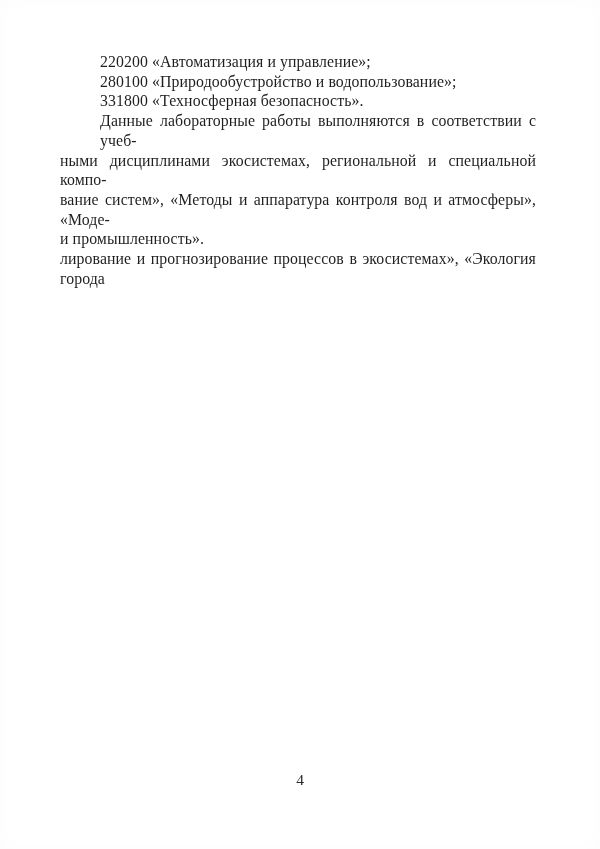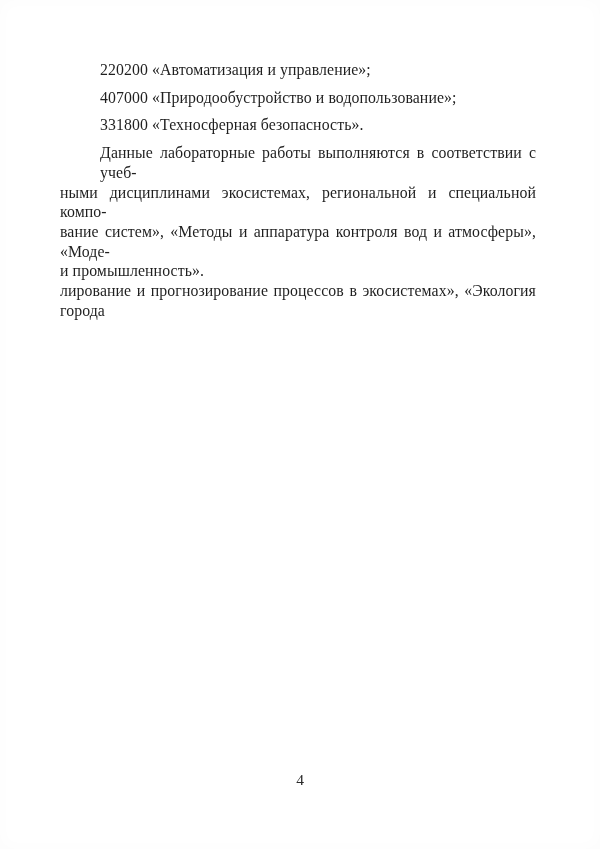--- a/index.html
+++ b/index.html
@@ -25,21 +25,20 @@
     width: 476px;
     font-size: 15.8px;
     line-height: 19.7px;
     letter-spacing: 0.1px;
   }
   .line {
     min-height: 19.7px;
   }
   .indent {
     padding-left: 40px;
-    margin-top: 8px;
   }
   .justify {
     text-align: justify;
     text-align-last: justify;
   }
   .page-number {
     position: absolute;
     left: 0;
     top: 770px;
     width: 600px;
@@ -50,21 +49,21 @@
   }
 </style>
 </head>
 <body>
 
 <div class="page">
 
   <div class="text-block">
 
     <div class="line indent">220200 «Автоматизация и управление»;</div>
-    <div class="line indent">407000 «Природообустройство и водопользование»;</div>
+    <div class="line indent">280100 «Природообустройство и водопользование»;</div>
     <div class="line indent">331800 «Техносферная безопасность».</div>
 
     <div class="line indent justify">Данные лабораторные работы выполняются в соответствии с учеб-</div>
     <div class="line justify">ными дисциплинами экосистемах, региональной и специальной компо-</div>
     <div class="line justify">вание систем», «Методы и аппаратура контроля вод и атмосферы», «Моде-</div>
     <div class="line">и промышленность».</div>
     <div class="line justify">лирование и прогнозирование процессов в экосистемах», «Экология города</div>
 
   </div>
 

